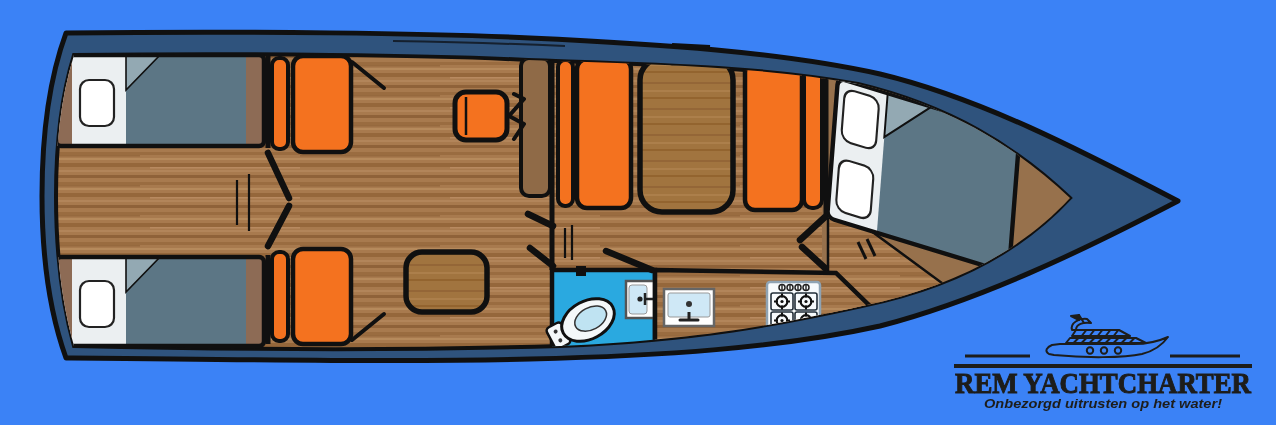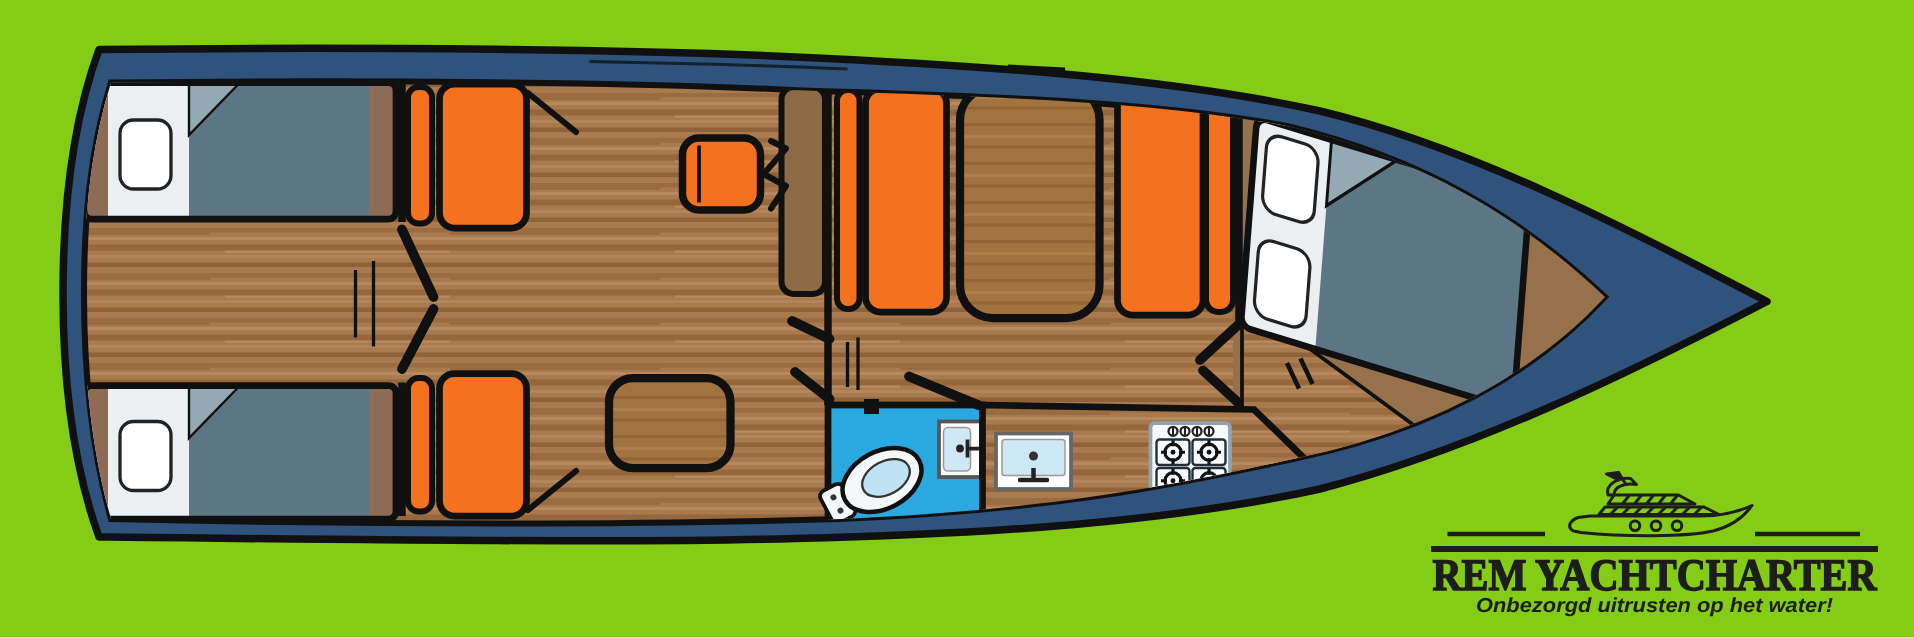--- a/index.html
+++ b/index.html
@@ -1,16 +1,16 @@
 <!DOCTYPE html>
 <html><head>
 <meta charset="utf-8">
 <style>
   html,body{margin:0;padding:0;background:#ffffff;}
-  .stage{position:relative;width:1276px;height:425px;background:#84cc16;overflow:hidden;
+  .stage{position:relative;width:1276px;height:425px;background:#3b82f6;overflow:hidden;
          font-family:"Liberation Sans",sans-serif;}
   .stage svg{position:absolute;left:0;top:0;}
   text{user-select:none;}
   .logo-title{font-family:"Liberation Serif",serif;font-weight:bold;}
   .logo-tag{font-family:"Liberation Sans",sans-serif;font-weight:bold;font-style:italic;}
 </style>
 </head>
 <body>
 
 <div class="stage">

